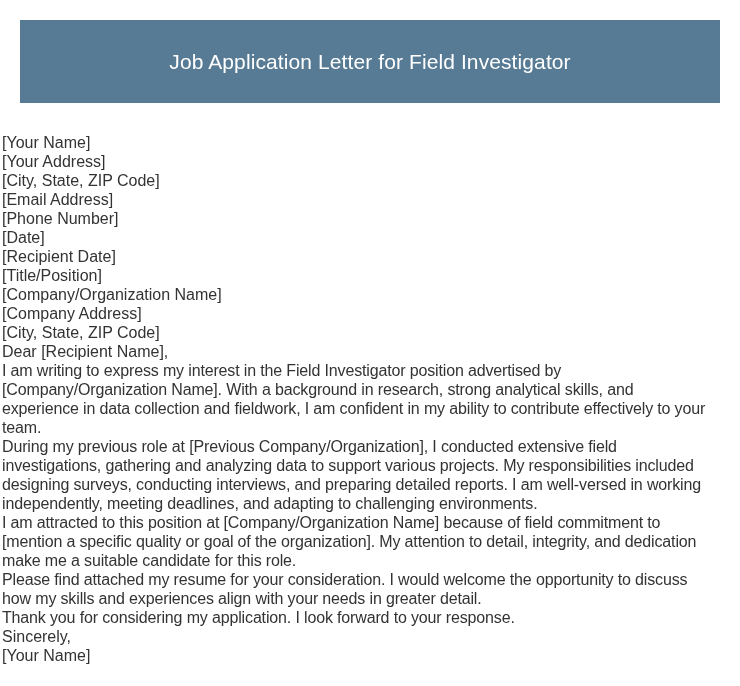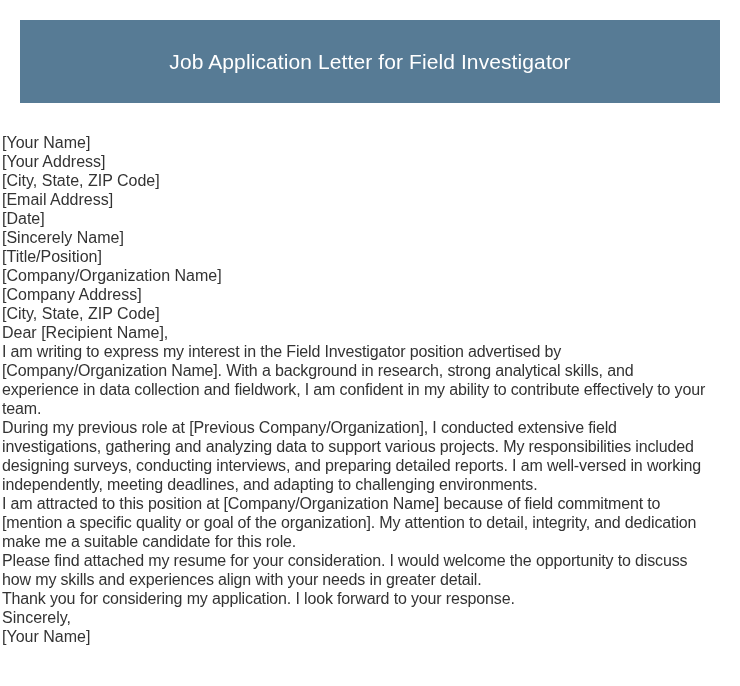--- a/index.html
+++ b/index.html
@@ -18,22 +18,23 @@
 
 <div class="header">
   <h1>Job Application Letter for Field Investigator</h1>
 </div>
 
 <div class="letter">
   <div>[Your Name]</div>
   <div>[Your Address]</div>
   <div>[City, State, ZIP Code]</div>
   <div>[Email Address]</div>
+  <div>[Phone Number]</div>
   <div>[Date]</div>
-  <div>[Sincerely Name]</div>
+  <div>[Recipient Date]</div>
   <div>[Title/Position]</div>
   <div>[Company/Organization Name]</div>
   <div>[Company Address]</div>
   <div>[City, State, ZIP Code]</div>
   <div>Dear [Recipient Name],</div>
   <div class="para">I am writing to express my interest in the Field Investigator position advertised by [Company/Organization Name]. With a background in research, strong analytical skills, and experience in data collection and fieldwork, I am confident in my ability to contribute effectively to your team.</div>
   <div class="para">During my previous role at [Previous Company/Organization], I conducted extensive field investigations, gathering and analyzing data to support various projects. My responsibilities included designing surveys, conducting interviews, and preparing detailed reports. I am well-versed in working independently, meeting deadlines, and adapting to challenging environments.</div>
   <div class="para">I am attracted to this position at [Company/Organization Name] because of field commitment to [mention a specific quality or goal of the organization]. My attention to detail, integrity, and dedication make me a suitable candidate for this role.</div>
   <div class="para">Please find attached my resume for your consideration. I would welcome the opportunity to discuss how my skills and experiences align with your needs in greater detail.</div>
   <div class="para">Thank you for considering my application. I look forward to your response.</div>

